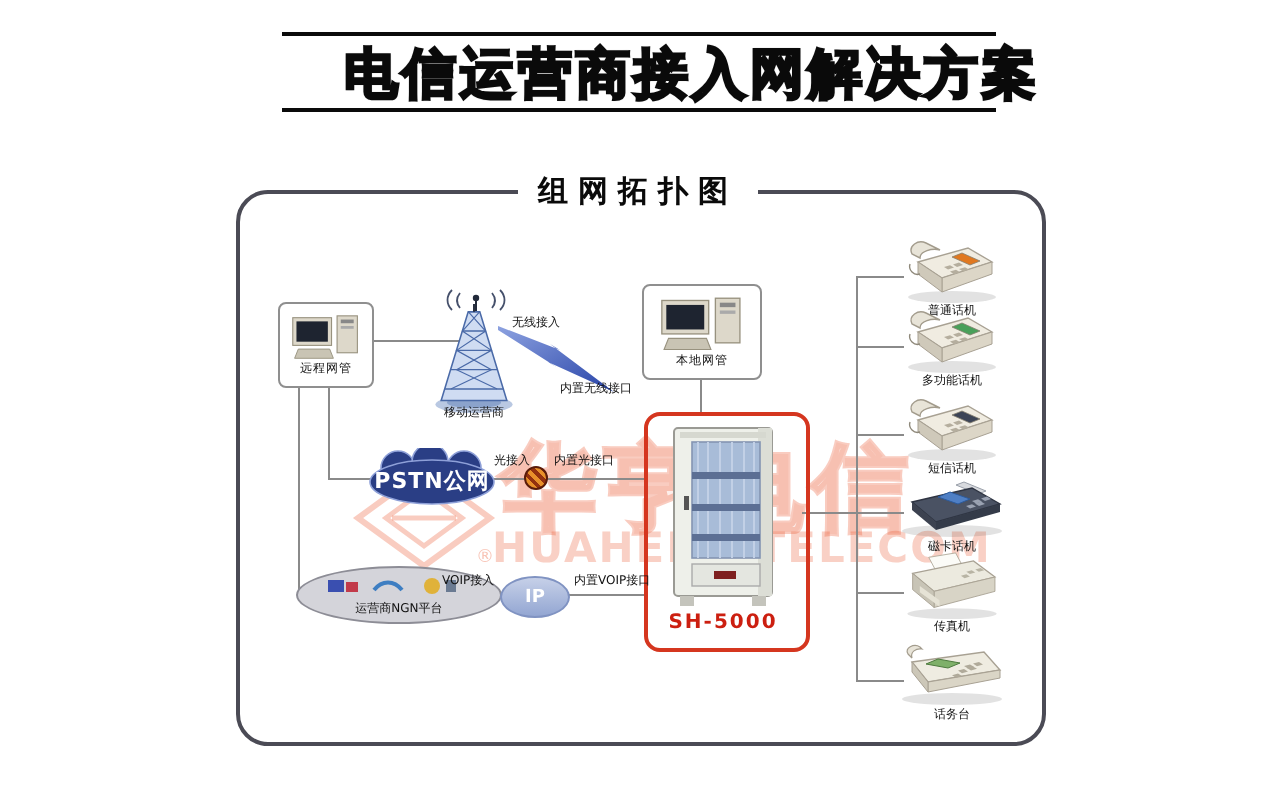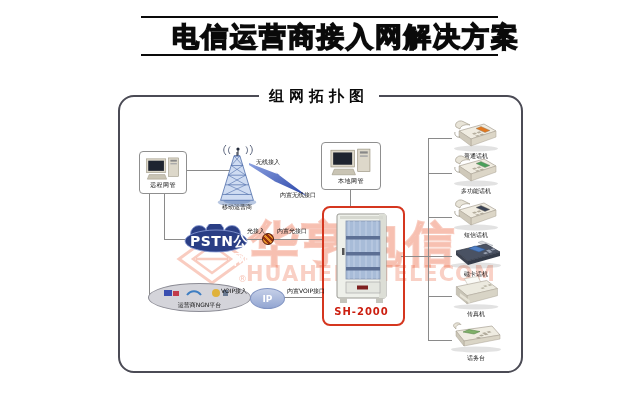--- a/index.html
+++ b/index.html
@@ -19,22 +19,22 @@
   
   .hline{position:absolute;height:1px;background:#8a8a8a;z-index:1;}
   .vline{position:absolute;width:1px;background:#8a8a8a;z-index:1;}
   
   .node-box{position:absolute;background:#ffffff;border:1px solid #8f8f8f;border-radius:4px;
       display:flex;flex-direction:column;align-items:center;justify-content:center;gap:1px;z-index:2;}
   .tiny{font-size:6px;color:#111;letter-spacing:0.5px;white-space:nowrap;line-height:1;}
   .link-label{position:absolute;font-size:6px;color:#111;white-space:nowrap;z-index:3;line-height:1;}
   .node-caption{position:absolute;font-size:6px;color:#111;text-align:center;white-space:nowrap;z-index:3;line-height:1;}
   .cloud{position:absolute;z-index:2;}
-  .cloud-label{position:absolute;left:0;top:9px;width:100%;text-align:right;color:#ffffff;
-      font-weight:bold;font-size:14px;letter-spacing:0.5px;}
+  .cloud-label{position:absolute;left:0;top:9px;width:100%;text-align:center;color:#ffffff;
+      font-weight:bold;font-size:11px;letter-spacing:0.5px;}
   .ngn{position:absolute;left:148px;top:283px;width:101px;height:27px;background:#d4d4da;
       border:1px solid #8d8d96;border-radius:50%;z-index:2;}
   .ngn-label{position:absolute;left:0;bottom:3px;width:100%;text-align:center;font-size:6px;color:#111;line-height:1;}
   .ip-node{position:absolute;left:250px;top:288px;width:33px;height:19px;border-radius:50%;
       background:linear-gradient(180deg,#c6d0e8,#93a6d2);border:1px solid #8093c2;z-index:2;
       display:flex;align-items:center;justify-content:center;color:#fff;font-weight:bold;font-size:9px;}
   .conn-dot{position:absolute;left:262px;top:233px;width:10px;height:10px;border-radius:50%;z-index:3;
       background:repeating-linear-gradient(45deg,#93310f 0 2px,#e8902a 2px 4px);border:1px solid #5a1c0a;}
   .cabinet-frame{position:absolute;left:322px;top:206px;width:79px;height:116px;
       border:2px solid #d5361f;border-radius:8px;z-index:2;background:transparent;}
@@ -180,21 +180,21 @@
     <path d="M15,9 L15,67 M20,9 L20,67 M26,9 L26,67 M32,9 L32,67 M38,9 L38,67 M43,9 L43,67" stroke="#c2d0e6" stroke-width="1"></path>
     <rect x="12" y="24" width="34" height="3.5" fill="#5c6f94"></rect>
     <rect x="12" y="40" width="34" height="3.5" fill="#5c6f94"></rect>
     <rect x="12" y="55" width="34" height="3.5" fill="#5c6f94"></rect>
     <rect x="8" y="36" width="2.5" height="7" fill="#555"></rect>
     <rect x="12" y="70" width="34" height="11" fill="#e4e6e0" stroke="#aaa" stroke-width="0.7"></rect>
     <rect x="23" y="73.5" width="11" height="4" fill="#7e2020"></rect>
     <rect x="6" y="86" width="7" height="5" fill="#c4c4bc"></rect>
       <rect x="42" y="86" width="7" height="5" fill="#c4c4bc"></rect>
   </svg>
-  <div class="sh-label">SH-2000</div>
+  <div class="sh-label">SH-5000</div>
 
   <div>
     <div class="device" style="top: 118px;">
       <div class="device-icon"><svg viewBox="0 0 52 34">
     <ellipse cx="26" cy="30.5" rx="22" ry="3" fill="rgba(60,60,60,0.15)"></ellipse>
     <path d="M9,13 L34,6 L46,13 L21,21 Z" fill="#f0ece1" stroke="#a8a193" stroke-width="0.7"></path>
     <path d="M21,21 L46,13 L46,19 L21,28 Z" fill="#dcd6c7" stroke="#a8a193" stroke-width="0.5"></path>
     <path d="M9,13 L21,21 L21,28 L9,19 Z" fill="#cfc9ba" stroke="#a8a193" stroke-width="0.5"></path>
     <path d="M31,8.5 L40,12.5 L35,14.5 L26,10.5 Z" fill="#e07820" stroke="#857f6f" stroke-width="0.4"></path>
     <g fill="#b5ae9e">

